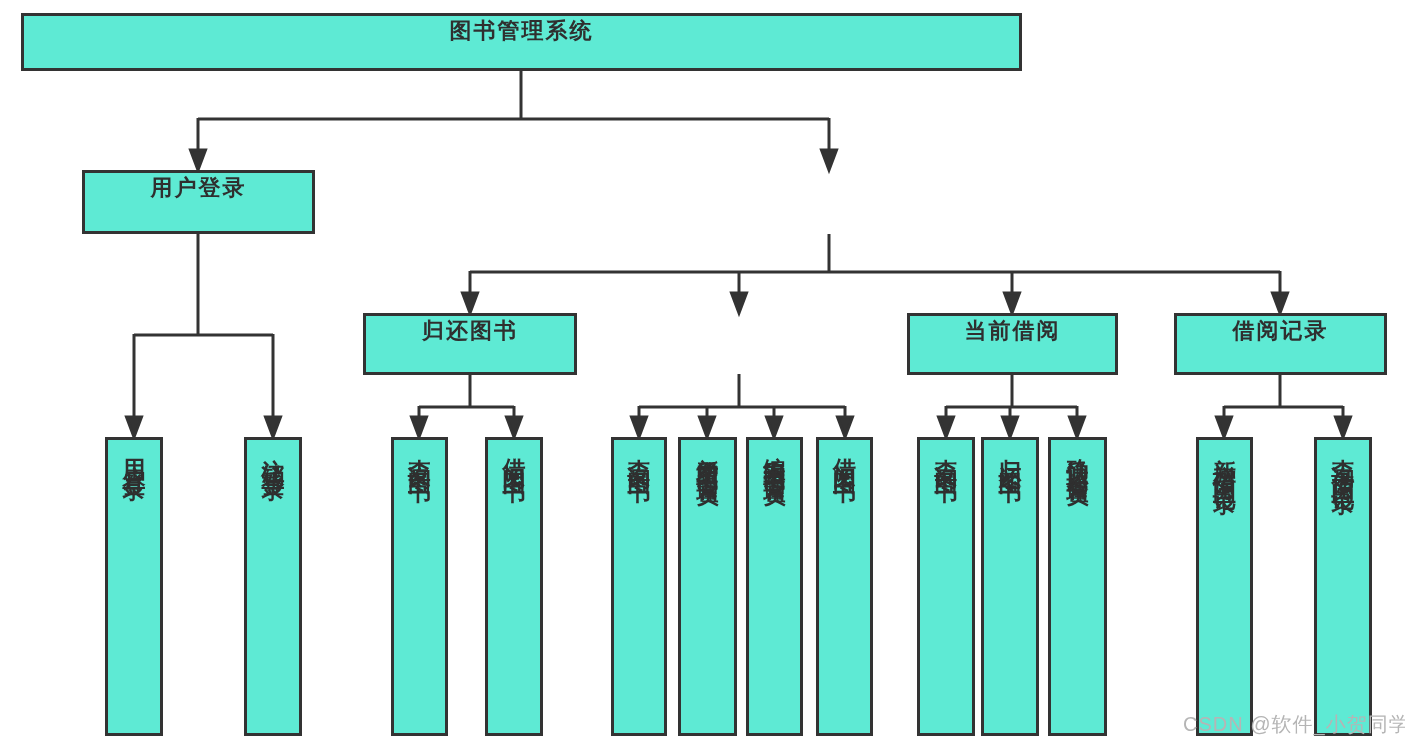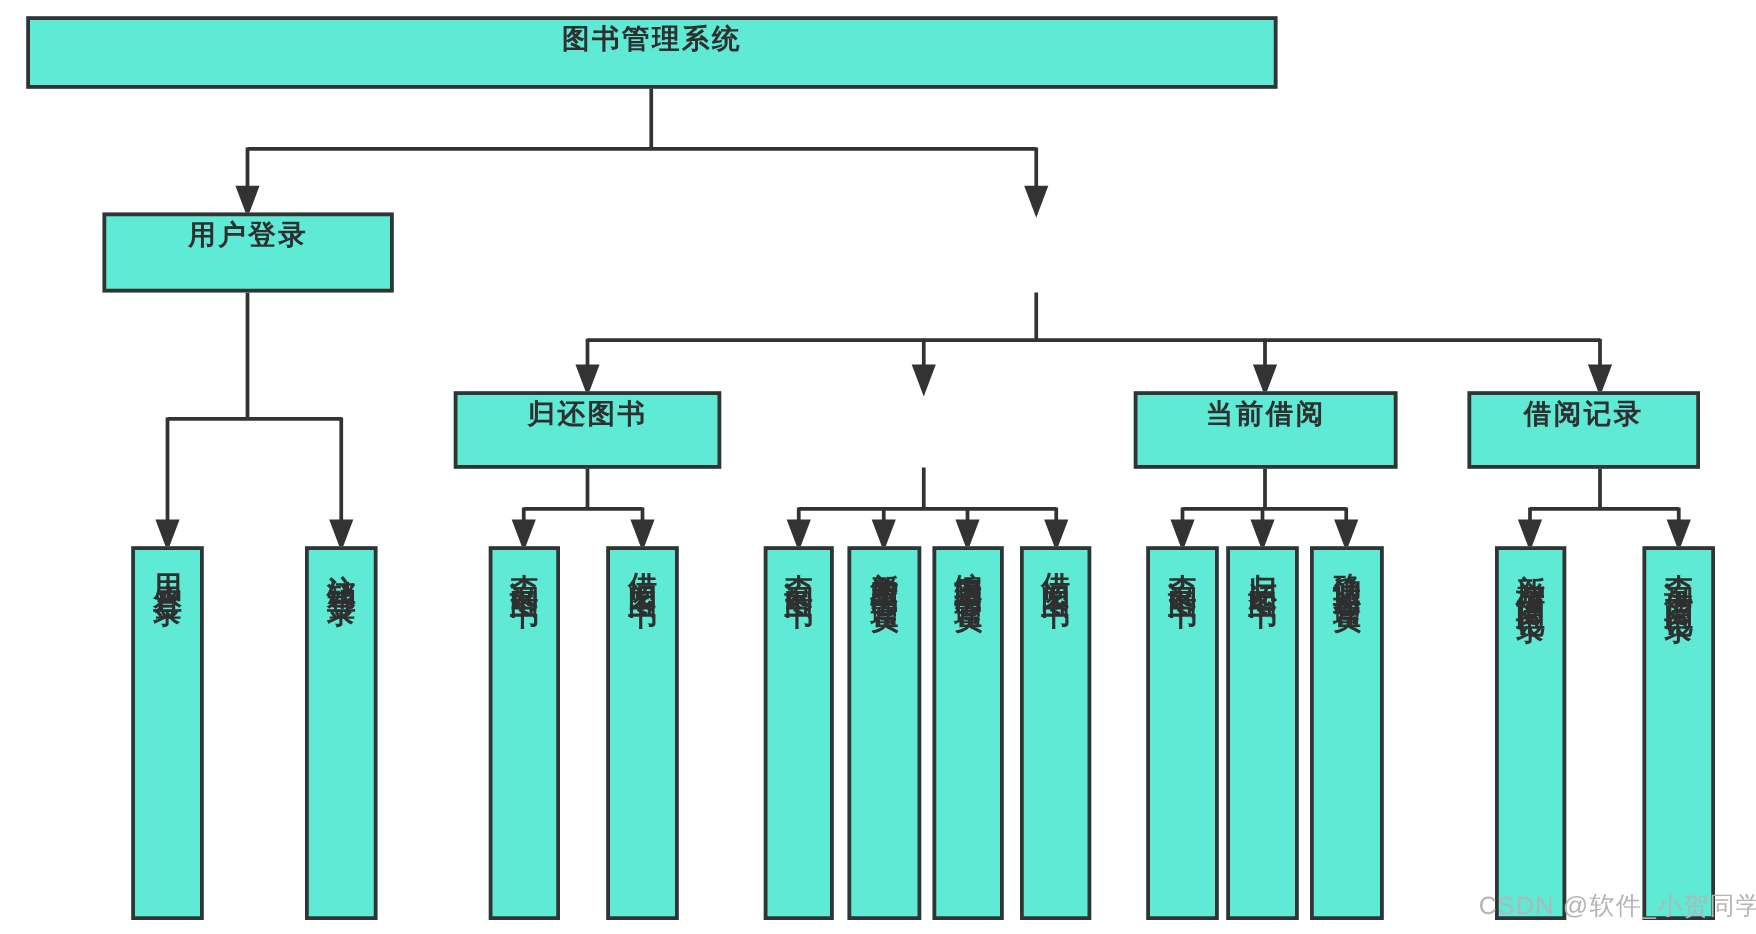--- a/index.html
+++ b/index.html
@@ -130,21 +130,21 @@
   <div class="box" style="left:82px;top:170px;width:233px;height:64px">
     <span class="hlabel">用户登录</span>
   </div>
 
   <div class="box" style="left:363px;top:313px;width:214px;height:62px">
     <span class="hlabel">归还图书</span>
   </div>
   <div class="box" style="left:907px;top:313px;width:211px;height:62px">
     <span class="hlabel">当前借阅</span>
   </div>
-  <div class="box" style="left:1174px;top:313px;width:186px;height:62px">
+  <div class="box" style="left:1174px;top:313px;width:213px;height:62px">
     <span class="hlabel">借阅记录</span>
   </div>
 
   <div class="box leaf" style="left:105px;top:437px;width:58px;height:299px">
     <span class="vlabel">用户登录</span>
   </div>
   <div class="box leaf" style="left:244px;top:437px;width:58px;height:299px">
     <span class="vlabel">注销登录</span>
   </div>
 

